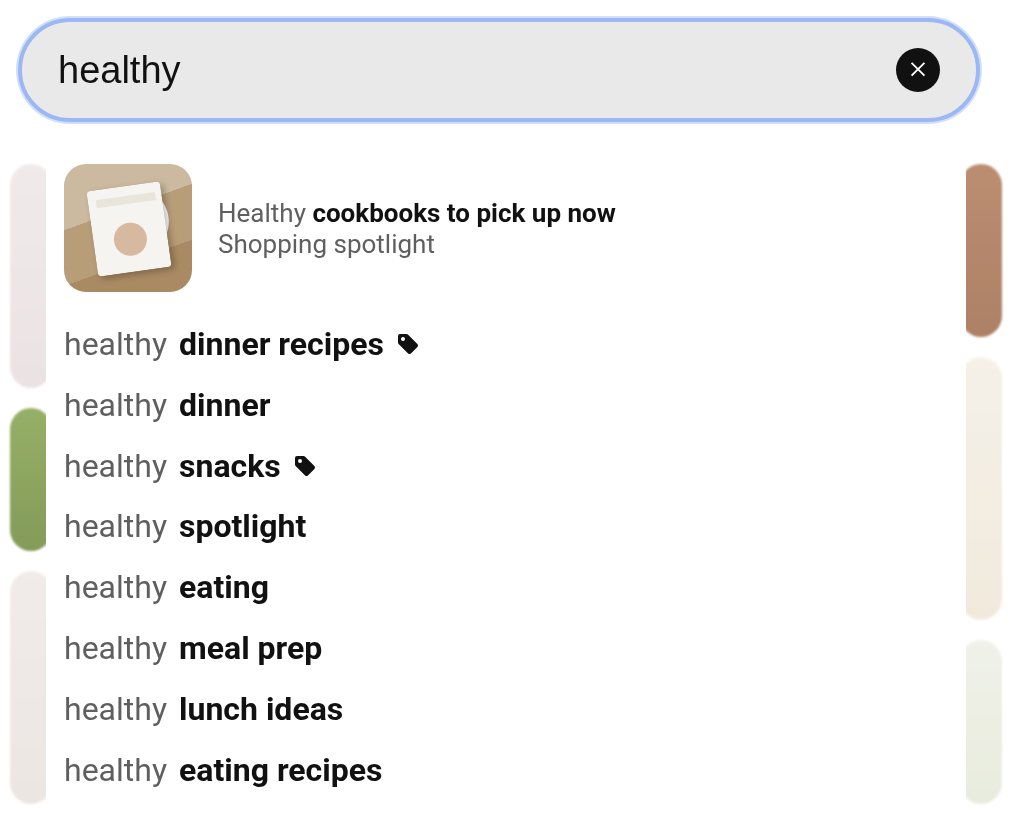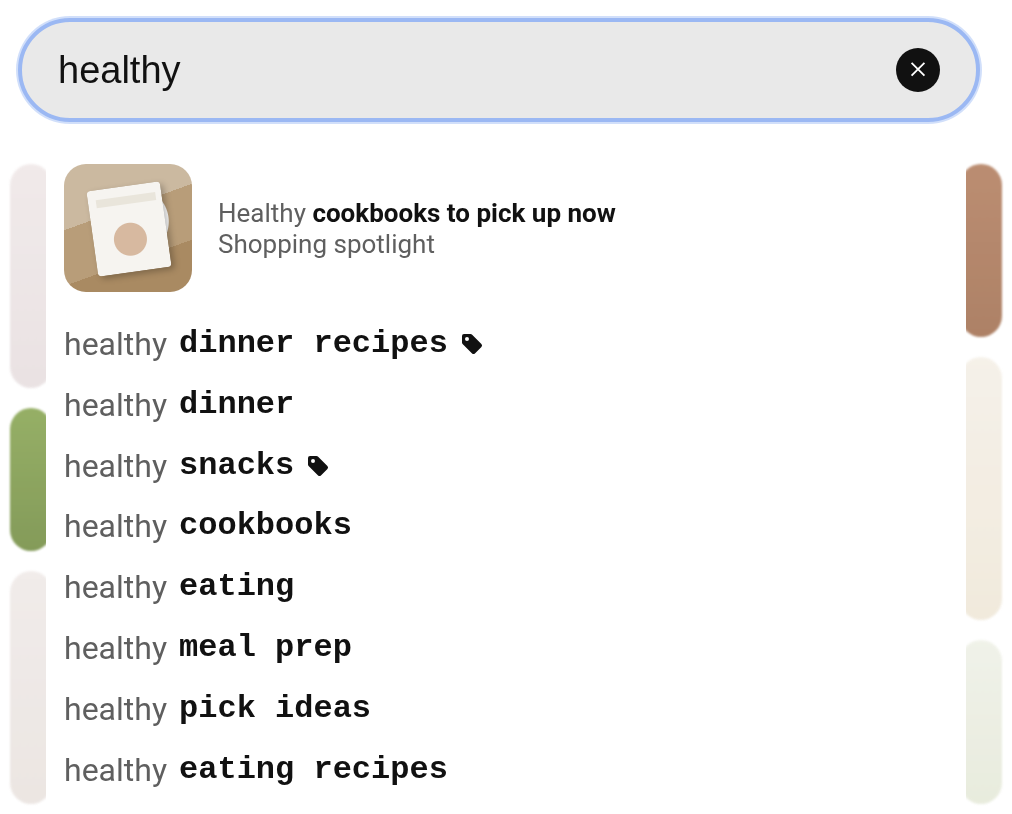--- a/index.html
+++ b/index.html
@@ -129,21 +129,21 @@
   .suggestion {
     display: flex;
     align-items: center;
     gap: 12px;
     font-size: 32px;
     line-height: 1.15;
     padding: 12px 0;
     cursor: pointer;
   }
   .suggestion .pre { color:#5f5f5f; font-weight:400; }
-  .suggestion .bold { color:#111; font-weight:700;font-family:Liberation Mono, monospace; }
+  .suggestion .bold { color:#111; font-weight:700; }
   .tag-icon { width: 24px; height: 24px; display:inline-flex; }
   .tag-icon svg { width:24px; height:24px; fill:#111; }
 
 </style>
 </head>
 <body>
 
 <div class="bg-grid">
   <div class="bg-col">
     <div class="bg-card bg-left-1"></div>
@@ -204,32 +204,32 @@
         <span class="pre">healthy</span> 
         <span class="bold">snacks</span>
         <span class="tag-icon">
           <svg viewBox="0 0 24 24">
             <path d="M10.5 2H4a2 2 0 0 0-2 2v6.5a2 2 0 0 0 .59 1.41l9.5 9.5a2 2 0 0 0 2.83 0l6.49-6.5a2 2 0 0 0 0-2.82l-9.5-9.5A2 2 0 0 0 10.5 2ZM7 9a2 2 0 1 1 0-4 2 2 0 0 1 0 4Z"></path>
           </svg>
         </span>
       </div>
       <div class="suggestion">
         <span class="pre">healthy</span> 
-        <span class="bold">cookbooks</span>
+        <span class="bold">spotlight</span>
       </div>
       <div class="suggestion">
         <span class="pre">healthy</span> 
         <span class="bold">eating</span>
       </div>
       <div class="suggestion">
         <span class="pre">healthy</span> 
         <span class="bold">meal prep</span>
       </div>
       <div class="suggestion">
         <span class="pre">healthy</span> 
-        <span class="bold">pick ideas</span>
+        <span class="bold">lunch ideas</span>
       </div>
       <div class="suggestion">
         <span class="pre">healthy</span> 
         <span class="bold">eating recipes</span>
       </div>
     </div>
 </div>
 
 </body></html>

